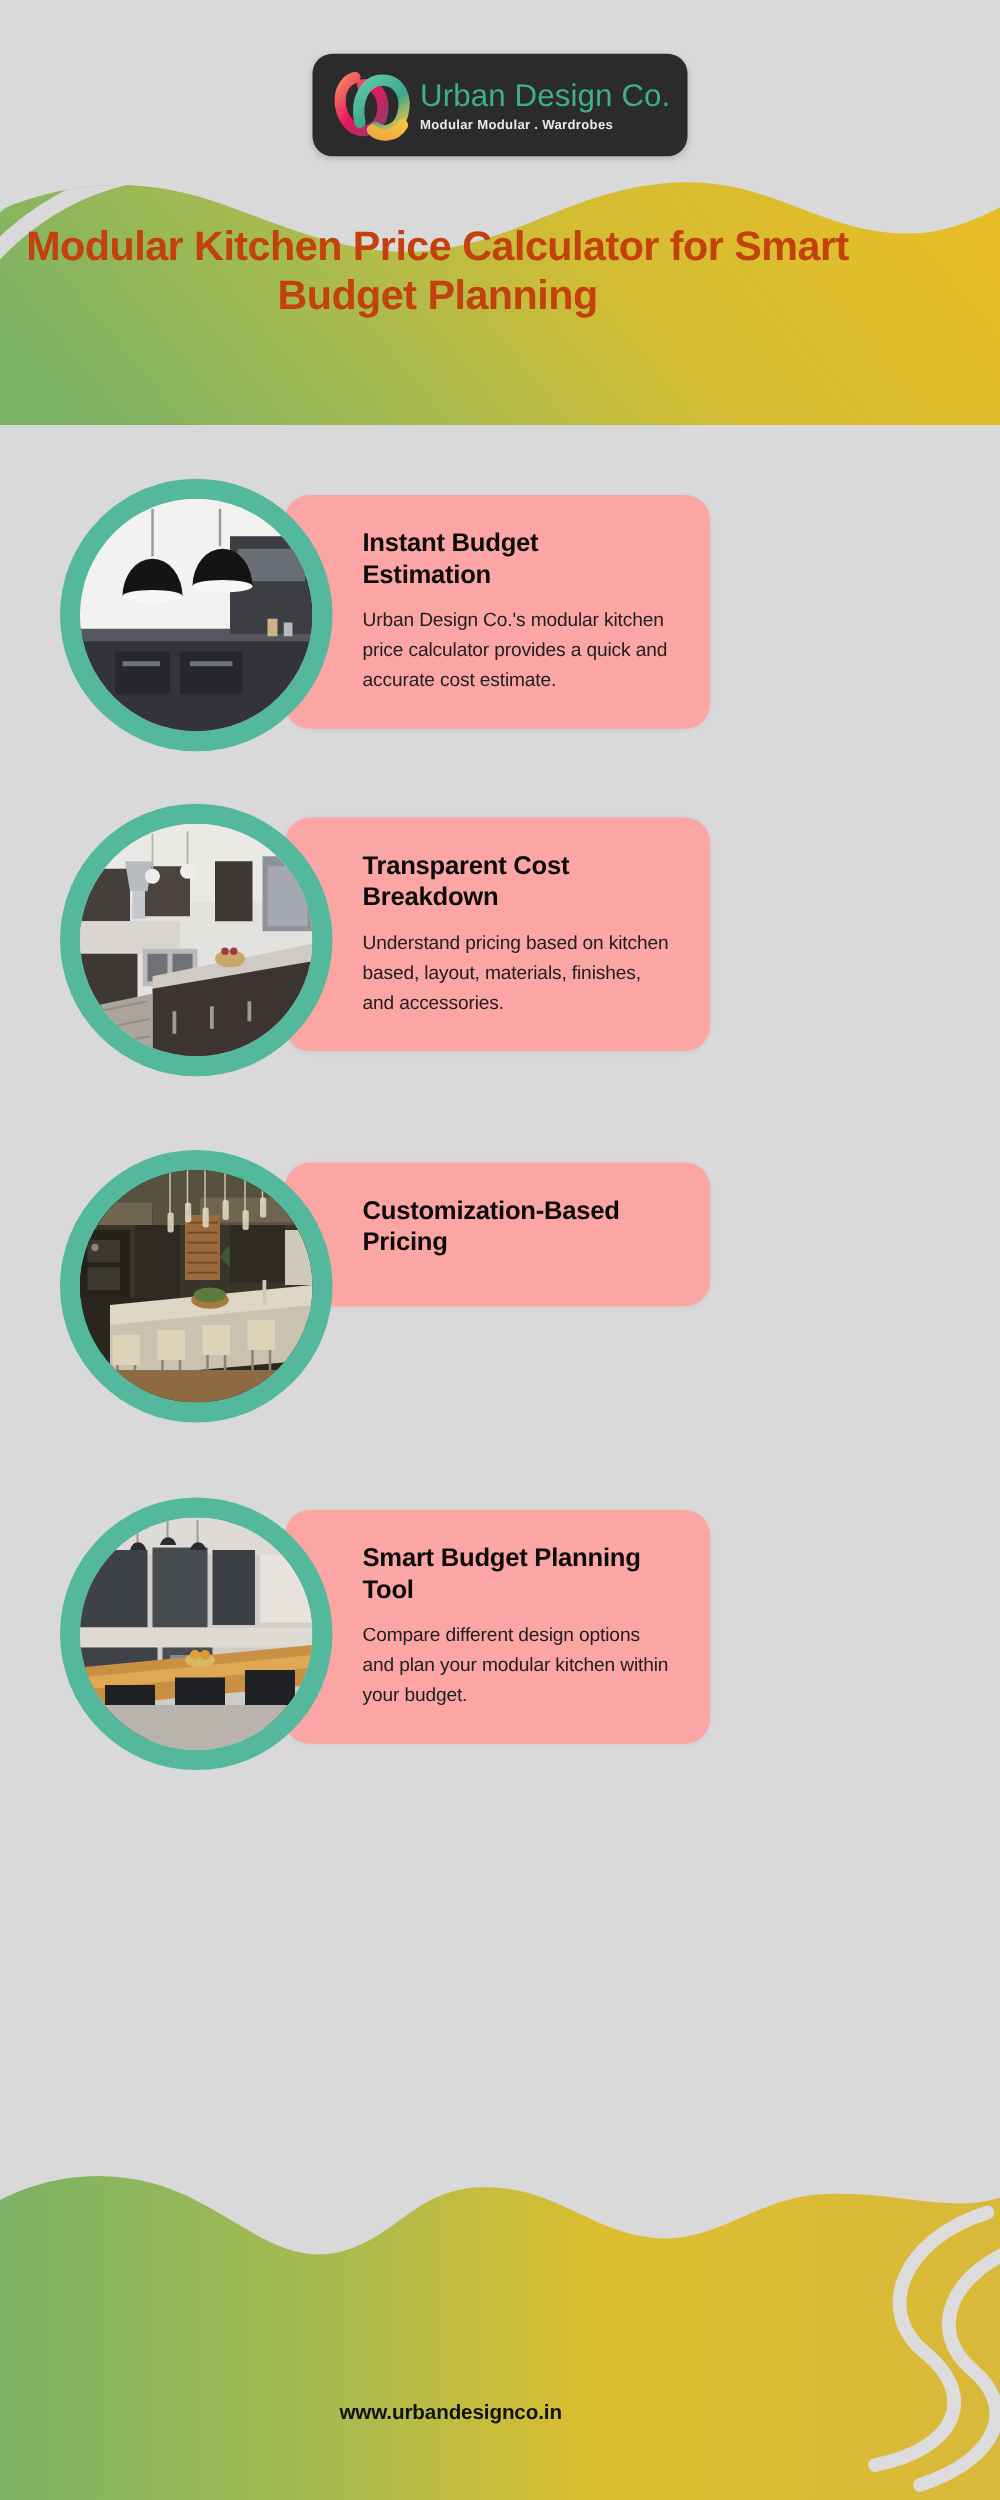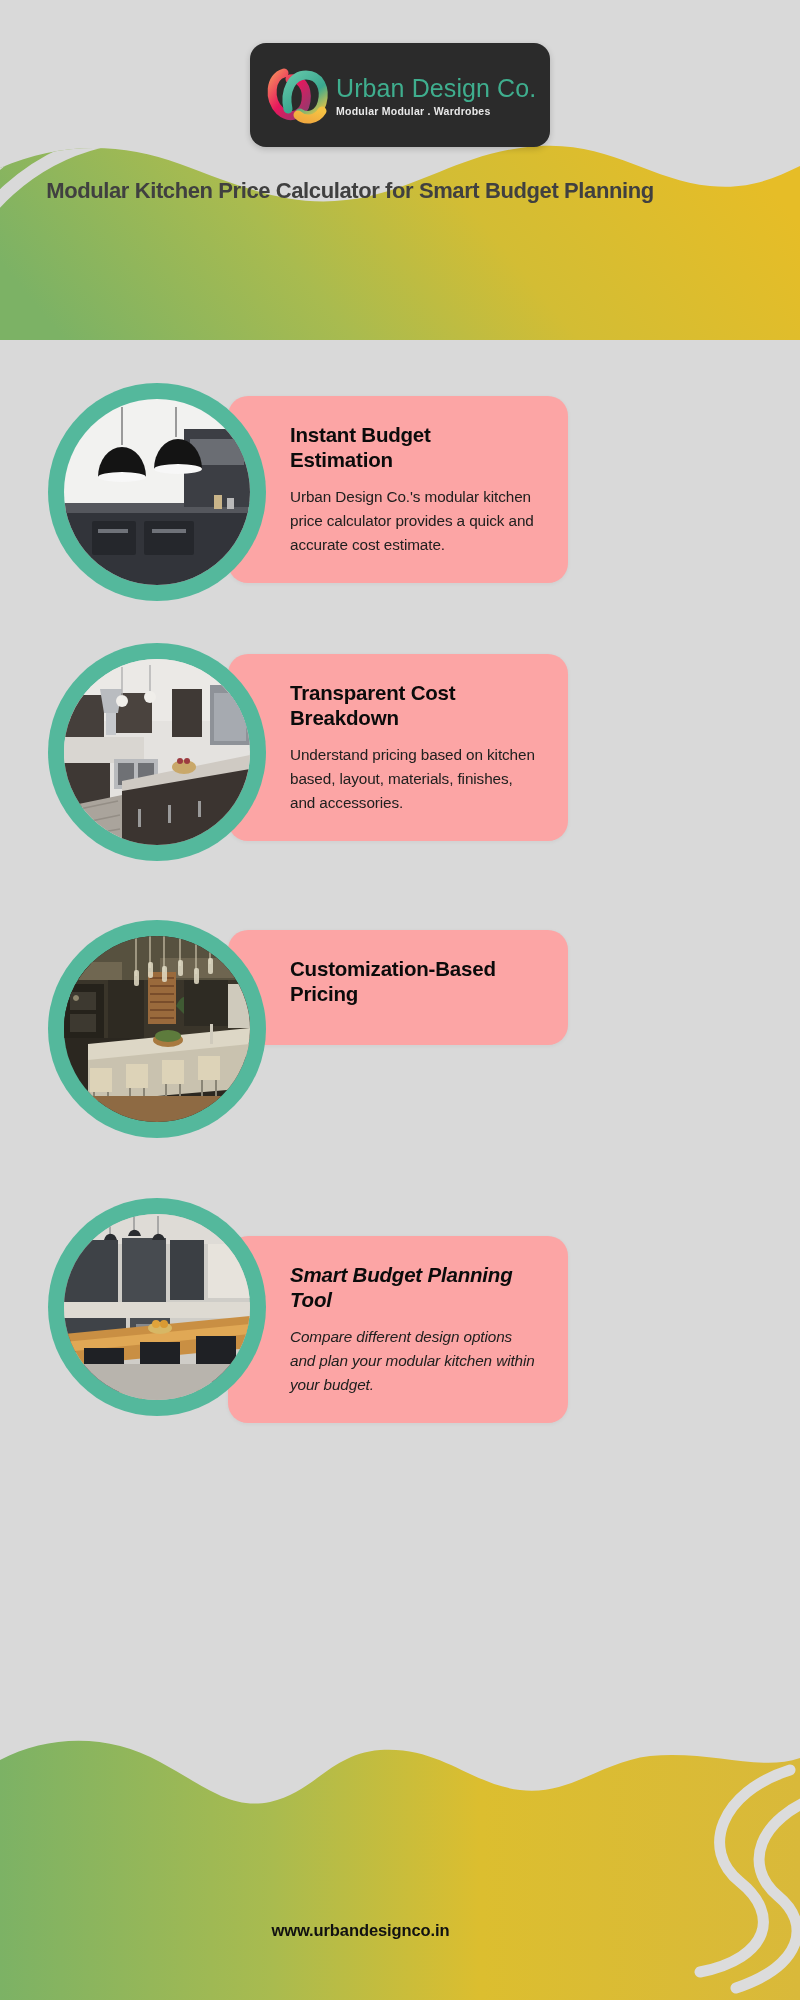--- a/index.html
+++ b/index.html
@@ -11,21 +11,21 @@
     font-family: "Liberation Sans", sans-serif;
     position: relative;
     overflow: hidden;
   }
 
   
   .logo-wrap {
     position: absolute;
     top: 43px; left: 50%;
     transform: translateX(-50%);
-    width: 300px; height: 104px;
+    width: 300px; height: 82px;
     background: #2b2b2b;
     border-radius: 16px;
     display: flex;
     align-items: center;
     padding-left: 14px;
     z-index: 40;
     box-shadow: 0 2px 6px rgba(0,0,0,.18);
   }
   .logo-mark { width: 68px; height: 64px; flex: 0 0 68px; }
   .logo-text { margin-left: 4px; padding-top: 2px; }
@@ -44,24 +44,24 @@
   .header-wave {
     position: absolute;
     top: 0; left: 0;
     width: 800px; height: 340px;
     z-index: 10;
   }
   .header-title {
     position: absolute;
     top: 178px; left: 0; width: 700px;
     text-align: center;
-    font-size: 22px;
+    font-size: 33px;
     font-weight: 800;
     line-height: 1.17;
-    color: #404040;
+    color: #c2410c;
     letter-spacing: -0.4px;
     z-index: 20;
   }
 
   
   .card {
     position: absolute;
     left: 228px;
     width: 340px;
     background: #fca5a5;
@@ -313,21 +313,21 @@
         <line x1="102" y1="148" x2="102" y2="176"></line>
           <line x1="116" y1="148" x2="116" y2="176"></line>
         <line x1="138" y1="144" x2="138" y2="174"></line>
           <line x1="152" y1="144" x2="152" y2="174"></line>
       </g>
       <rect x="0" y="160" width="186" height="26" fill="#8e6a43"></rect>
     </svg>
   </div>
 </div>
 
-<div class="card" style="top:1236px;font-style:italic;">
+<div class="card" style="top:1208px;">
   <div class="card-title">Smart Budget Planning Tool</div>
   <div class="card-body">Compare different design options and plan your modular kitchen within your budget.</div>
 </div>
 <div class="ring" style="top:1198px;">
   <div class="photo">
     <svg viewBox="0 0 186 186" width="186" height="186">
       <rect width="186" height="186" fill="#cfcdc8"></rect>
       <rect x="0" y="0" width="186" height="30" fill="#dedbd6"></rect>
       <rect x="0" y="26" width="54" height="62" fill="#3e4247"></rect>
       <rect x="58" y="24" width="44" height="64" fill="#474b50"></rect>

